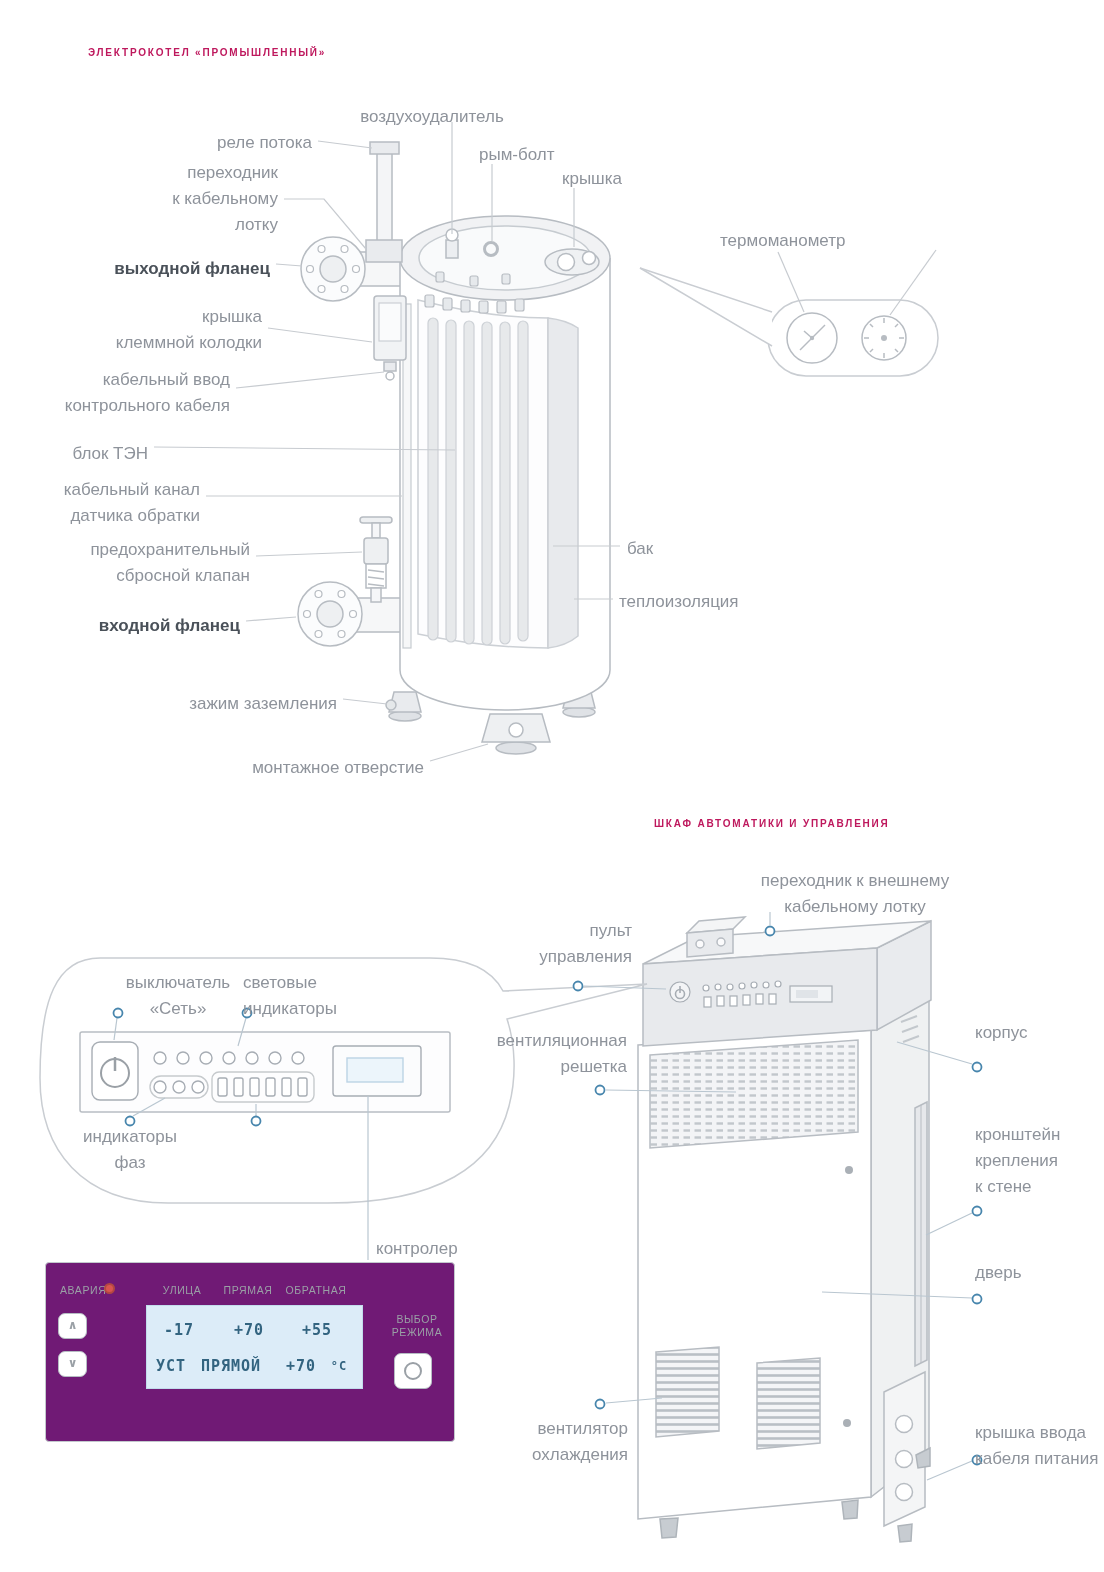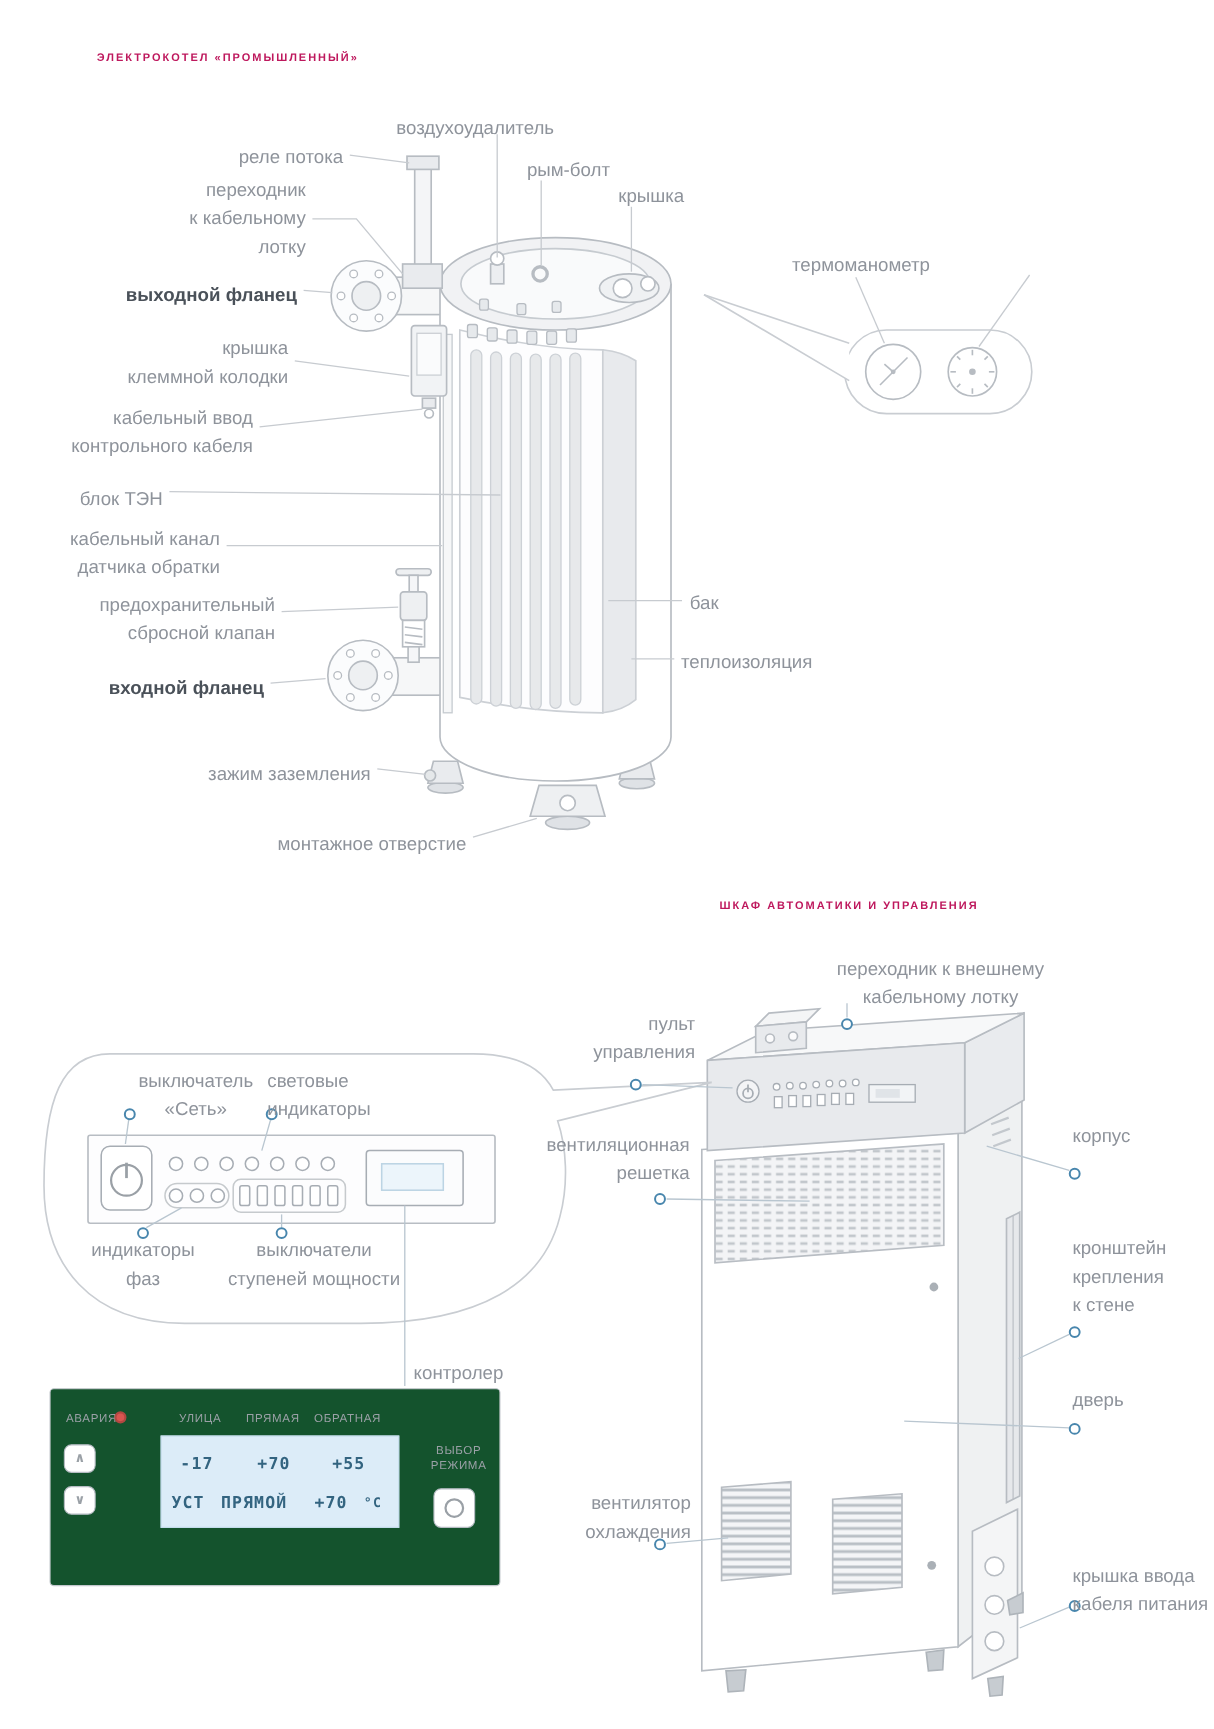--- a/index.html
+++ b/index.html
@@ -35,32 +35,32 @@
   #l-handle{left:866px;top:196px;width:160px;}
   #l-tank{left:627px;top:536px;}
   #l-insul{left:619px;top:589px;}
 
   #l-extadapter{left:760px;top:868px;width:190px;}
   #l-pult{right:472px;top:918px;}
   #l-vent{right:477px;top:1028px;}
   #l-korpus{left:975px;top:1020px;}
   #l-kronshtein{left:975px;top:1122px;}
   #l-dver{left:975px;top:1260px;}
-  #l-fan{right:476px;top:1354px;}
+  #l-fan{right:476px;top:1416px;}
   #l-cablecover{left:975px;top:1420px;}
 
   #l-switch{left:118px;top:970px;width:120px;}
   #l-lights{left:243px;top:970px;}
   #l-phase{left:80px;top:1124px;width:100px;}
   #l-steps{left:203px;top:1124px;width:165px;}
   #l-controller{left:376px;top:1236px;}
 
   
   #controller-panel{position:absolute;left:45px;top:1262px;width:408px;height:178px;
-      background:#14532d;border:1.5px solid #c3c8cd;border-radius:4px;}
+      background:#701a75;border:1.5px solid #c3c8cd;border-radius:4px;}
   .cp-small{position:absolute;font-size:10.5px;line-height:13px;color:#9aa0a6;
       letter-spacing:.6px;white-space:pre-line;}
   .cp-small.center{text-align:center;}
   #cp-alarm{left:14px;top:21px;}
   #cp-led{position:absolute;left:58px;top:20px;width:11px;height:11px;border-radius:50%;
       background:#d95550;border:2px solid #b24741;box-sizing:border-box;}
   #cp-h1{left:96px;top:21px;width:80px;text-align:center;}
   #cp-h2{left:162px;top:21px;width:80px;text-align:center;}
   #cp-h3{left:228px;top:21px;width:84px;text-align:center;}
   .cp-btn{position:absolute;left:12px;width:29px;height:26px;border:1.5px solid #b6bcc3;
@@ -437,22 +437,20 @@
 охлаждения</div>
 <div class="lbl" id="l-cablecover">крышка ввода
 кабеля питания</div>
 
 <div class="lbl center" id="l-switch">выключатель
 «Сеть»</div>
 <div class="lbl" id="l-lights">световые
 индикаторы</div>
 <div class="lbl center" id="l-phase">индикаторы
 фаз</div>
-<div class="lbl center" id="l-steps">выключатели
-ступеней мощности</div>
 <div class="lbl" id="l-controller">контролер</div>
 
 <div id="controller-panel">
   <div class="cp-small" id="cp-alarm">АВАРИЯ</div>
   <span id="cp-led"></span>
   <div class="cp-small" id="cp-h1">УЛИЦА</div>
   <div class="cp-small" id="cp-h2">ПРЯМАЯ</div>
   <div class="cp-small" id="cp-h3">ОБРАТНАЯ</div>
   <div class="cp-btn" id="cp-up">∧</div>
   <div class="cp-btn" id="cp-down">∨</div>

